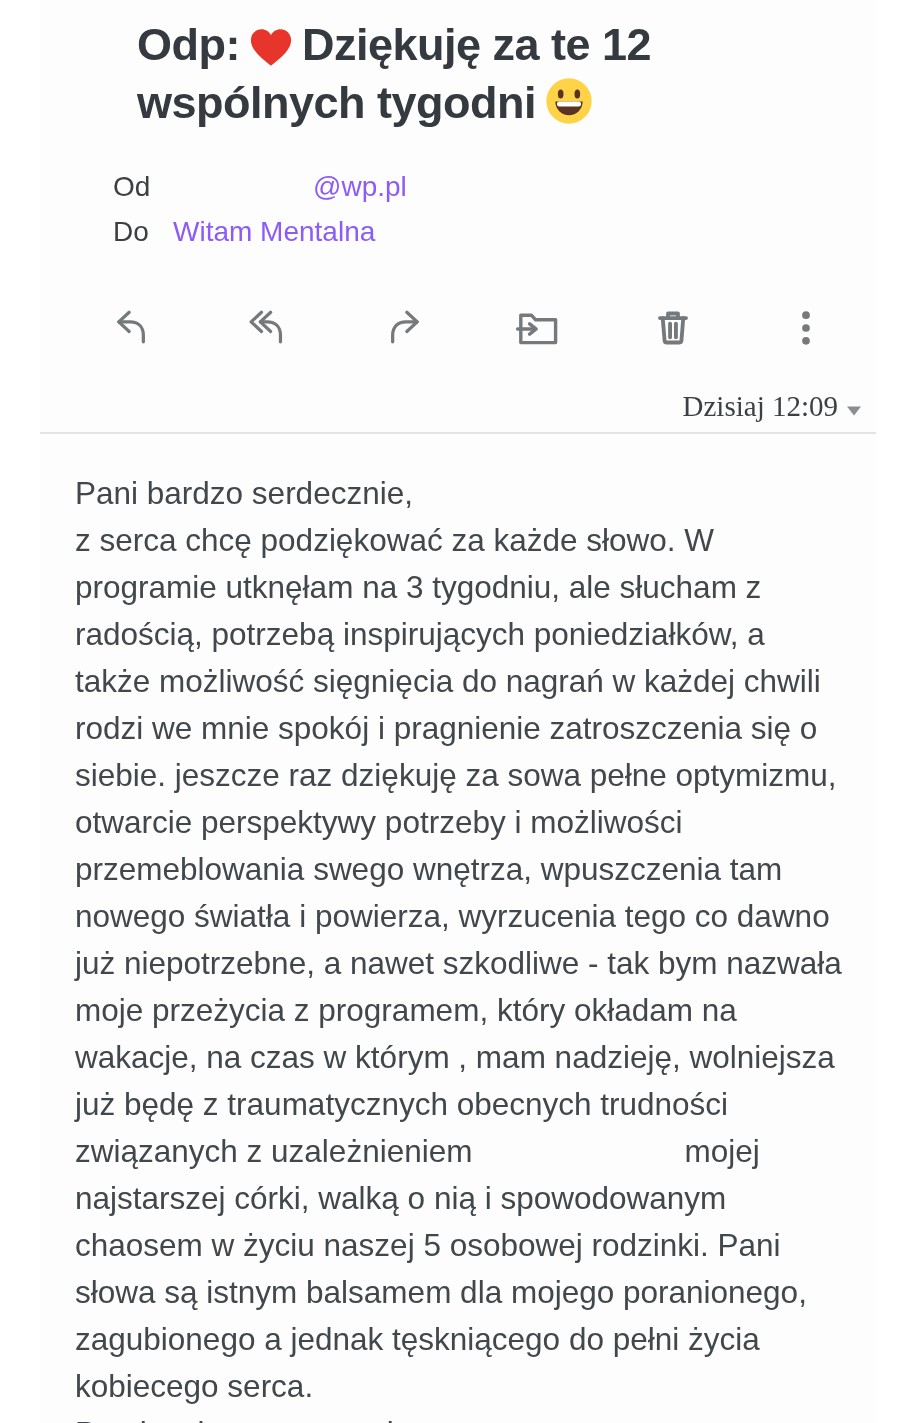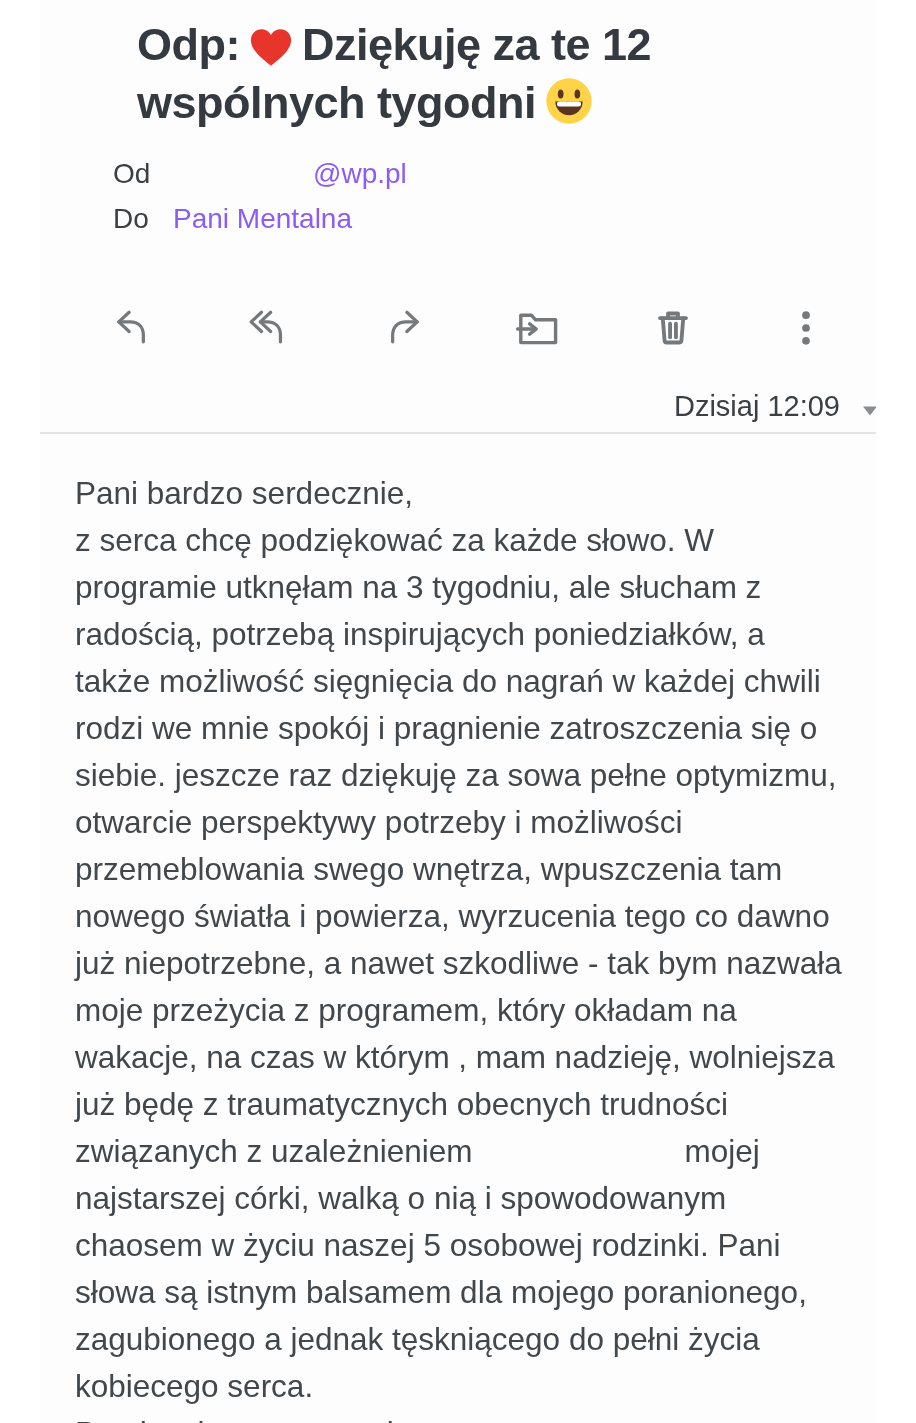--- a/index.html
+++ b/index.html
@@ -18,21 +18,21 @@
     margin:16px 20px 0 97px;
     font-size:45px;
     font-weight:700;
     line-height:58px;
     letter-spacing:-0.5px;
     color:#343a40;
   }
   .subject .emoji-svg { vertical-align:-8px; margin:0 8px; }
   
   .meta { margin:26px 0 0 73px; font-size:28px; }
-  .meta-row { display:flex; align-items:flex-start; height:45px; }
+  .meta-row { display:flex; align-items:flex-end; height:45px; }
   .meta-label { width:60px; color:#3c4043; flex:0 0 auto; }
   .meta-value { color:#8b5cf6; }
   .redacted { display:inline-block; background:#fdfdfd; }
   .redacted-sender { width:140px; height:28px; align-self:center; flex:0 0 auto; }
   
   .toolbar {
     margin:52px 44px 0 66px;
     display:flex;
     justify-content:space-between;
     align-items:center;
@@ -42,25 +42,25 @@
     display:flex; align-items:center; justify-content:center;
   }
   .tb-btn svg { display:block; }
   .stroke-icon {
     fill:none; stroke:#76797c; stroke-width:1.7;
     stroke-linecap:round; stroke-linejoin:round;
   }
   .stroke-icon.bold { stroke-width:2.1; }
   
   .date-row {
-    margin:34px 14px 0 16px;
-    display:flex; justify-content:flex-end; align-items:center; gap:22px;
+    margin:34px 14px 0 0;
+    display:flex; justify-content:flex-end; align-items:center; gap:8px;
     font-size:29px; color:#3b4044;
     border:none; background:transparent; width:100%; cursor:pointer;
-    font-family:Liberation Sans, sans-serif;
+    font-family:Liberation Serif, serif;
     padding-right:14px;
   }
   .divider { margin-top:9px; height:2px; background:#e3e4e6; width:100%; }
   
   .body {
     margin:36px 34px 0 35px;
     font-size:31.5px;
     line-height:47px;
     color:#41474b;
   }
@@ -84,21 +84,21 @@
       </svg></h1>
 
   <div class="meta">
     <div class="meta-row">
       <span class="meta-label">Od</span>
       <span class="redacted redacted-sender"></span>
       <span class="meta-value">@wp.pl</span>
     </div>
     <div class="meta-row">
       <span class="meta-label">Do</span>
-      <span class="meta-value">Pani Mentalna</span>
+      <span class="meta-value">Witam Mentalna</span>
     </div>
   </div>
 
   <div class="toolbar">
     <button class="tb-btn" aria-label="Reply">
       <svg class="stroke-icon" width="46" height="46" viewBox="0 0 24 24">
         <path d="M10 3.8 4.6 8.8 10 13.8"></path>
         <path d="M4.6 8.8 h5.9 c4.2 0 6.9 2.6 6.9 7 v3.4"></path>
       </svg>
     </button>

